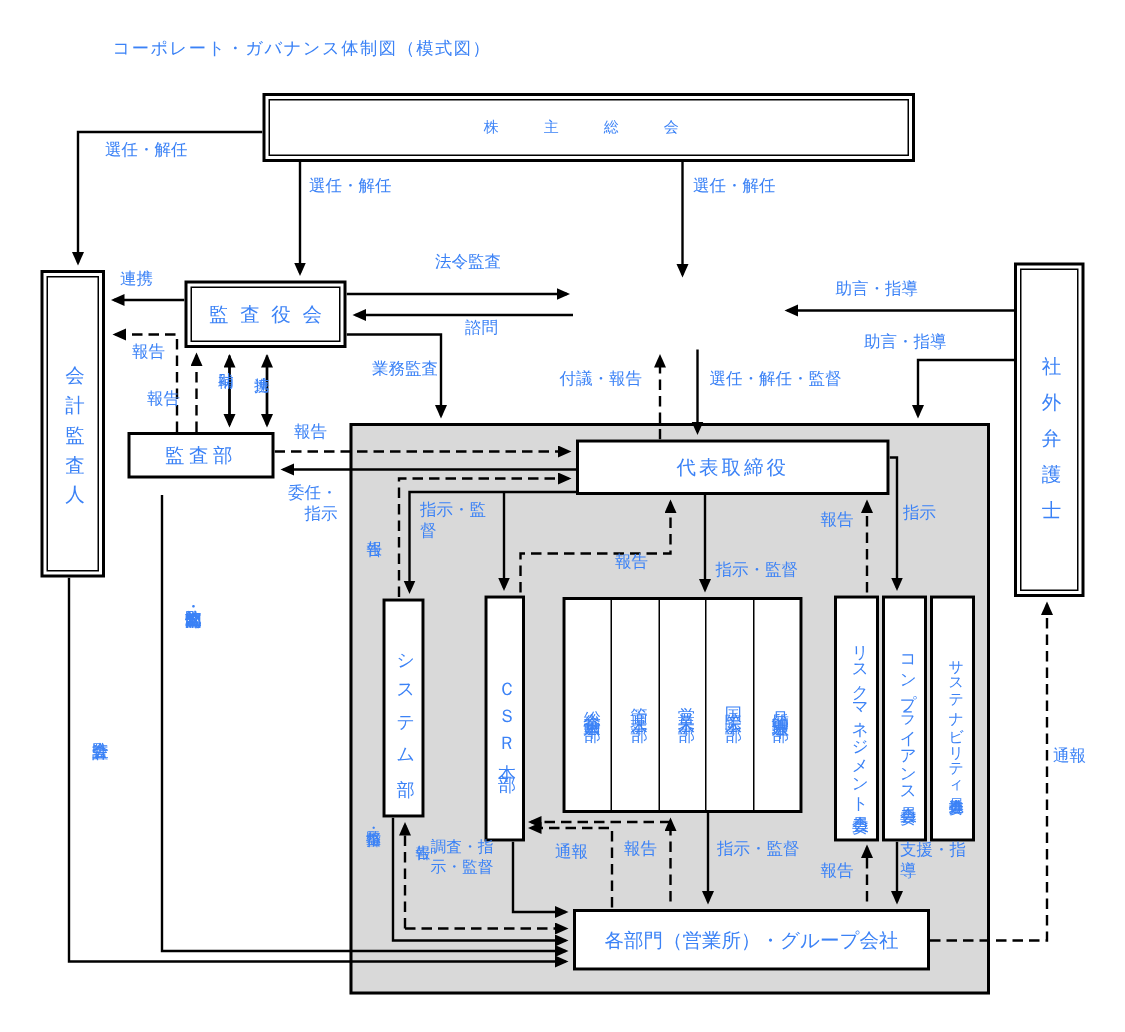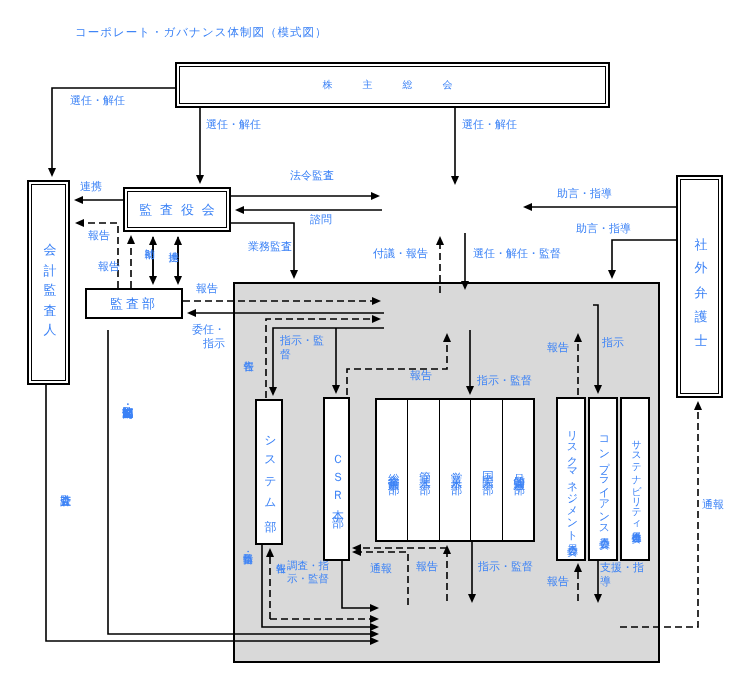--- a/index.html
+++ b/index.html
@@ -100,20 +100,23 @@
 
 
   <div class="box dbl" style="left:676px;top:175px;width:47px;height:223px;">
     <span class="v" style="font-size:13px;letter-spacing:24px;">社外弁護士</span>
   </div>
 
   <div class="box" style="left:85px;top:288px;width:98px;height:31px;font-size:13px;letter-spacing:3px;">
     <span>監査部</span>
   </div>
 
+  <div class="box" style="left:384px;top:293px;width:209px;height:37px;font-size:13px;letter-spacing:2px;">
+    <span>代表取締役</span>
+  </div>
 
   <div class="box" style="left:255px;top:399px;width:28px;height:146px;">
     <span class="v" style="font-size:12px;letter-spacing:7px;">システム部</span>
   </div>
 
   <div class="box" style="left:323px;top:397px;width:27px;height:164px;">
     <span class="v" style="font-size:12px;letter-spacing:6px;">ＣＳＲ本部</span>
   </div>
 
   <div class="hqgrp">
@@ -137,20 +140,23 @@
   <div class="box" style="left:556px;top:397px;width:30px;height:164px;">
     <span class="v" style="font-size:11px;">リスクマネジメント委員会</span>
   </div>
   <div class="box" style="left:588px;top:397px;width:30px;height:164px;">
     <span class="v" style="font-size:11px;">コンプライアンス委員会</span>
   </div>
   <div class="box" style="left:620px;top:397px;width:30px;height:164px;">
     <span class="v" style="font-size:10px;">サステナビリティ推進委員会</span>
   </div>
 
+  <div class="box" style="left:382px;top:606px;width:238px;height:41px;font-size:13px;">
+    <span>各部門（営業所）・グループ会社</span>
+  </div>
 
   <span class="lbl" style="left:70px;top:95px;">選任・解任</span>
   <span class="lbl" style="left:206px;top:119px;">選任・解任</span>
   <span class="lbl" style="left:462px;top:119px;">選任・解任</span>
   <span class="lbl" style="left:80px;top:181px;">連携</span>
   <span class="lbl" style="left:88px;top:230px;">報告</span>
   <span class="lbl" style="left:98px;top:261px;">報告</span>
   <span class="lbl v" style="left:142px;top:240px;font-size:10.5px;">補助</span>
   <span class="lbl v" style="left:166px;top:243px;font-size:10.5px;">連携</span>
   <span class="lbl" style="left:248px;top:241px;">業務監査</span>

